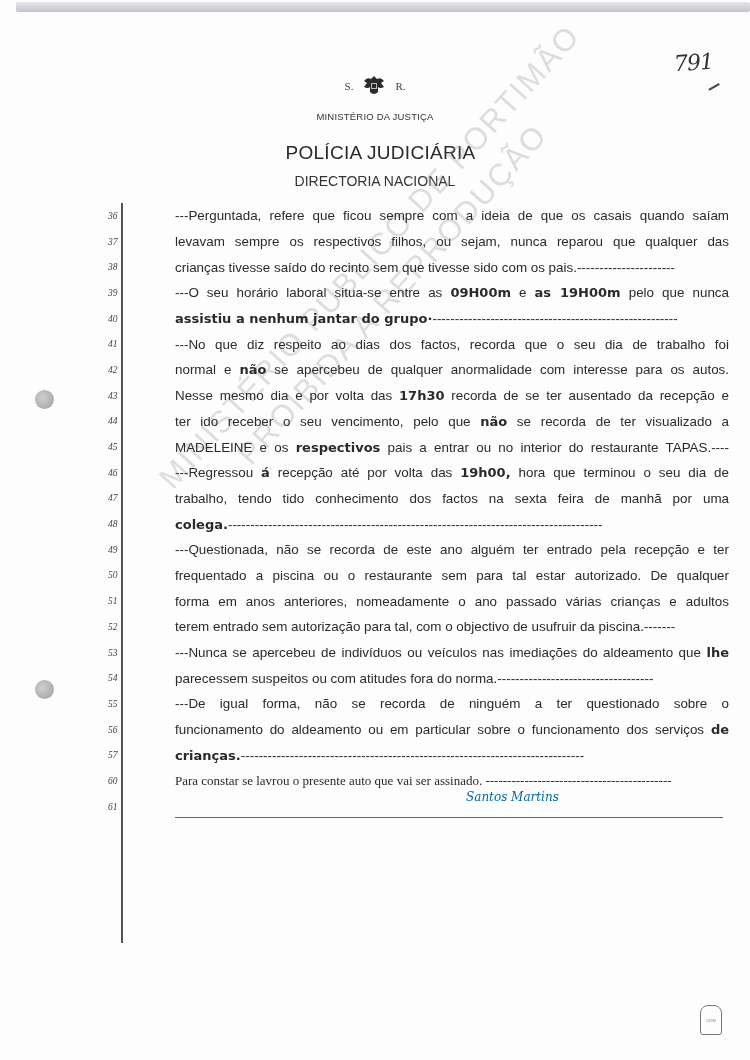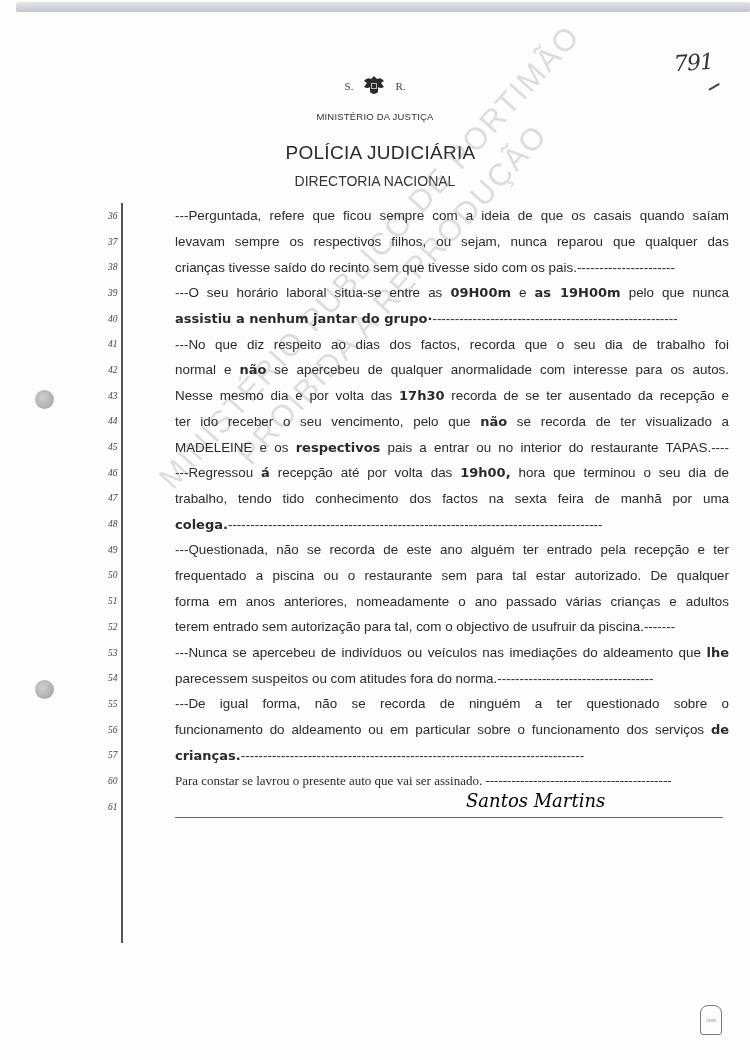--- a/index.html
+++ b/index.html
@@ -60,21 +60,21 @@
     .sig1 {
       font-family: "DejaVu Serif", serif; font-style: italic; color: #4a5db0;
       font-size: 16px; letter-spacing: 0.5px;
     }
     .sigline {
       position: absolute; left: 129px; width: 548px; bottom: 2px;
       border-bottom: 1px solid #666;
     }
     .sig2 {
       position: absolute; left: 420px; top: -4px;
-      font-family: "DejaVu Serif", serif; font-style: italic; color: #000000; font-size: 18px;
+      font-family: "DejaVu Serif", serif; font-style: italic; color: #0369a1; font-size: 12px;
     }
     .hole {
       position: absolute; left: 35px; width: 19px; height: 19px; border-radius: 50%;
       background: radial-gradient(circle at 40% 40%, #cfcfcf, #9e9e9e);
     }
     .watermark {
       position: absolute; left: 150px; top: 470px;
       transform: rotate(-48deg); transform-origin: left top;
       color: rgba(160,160,160,0.35); font-size: 31px; letter-spacing: 2px;
       white-space: nowrap; pointer-events: none;

